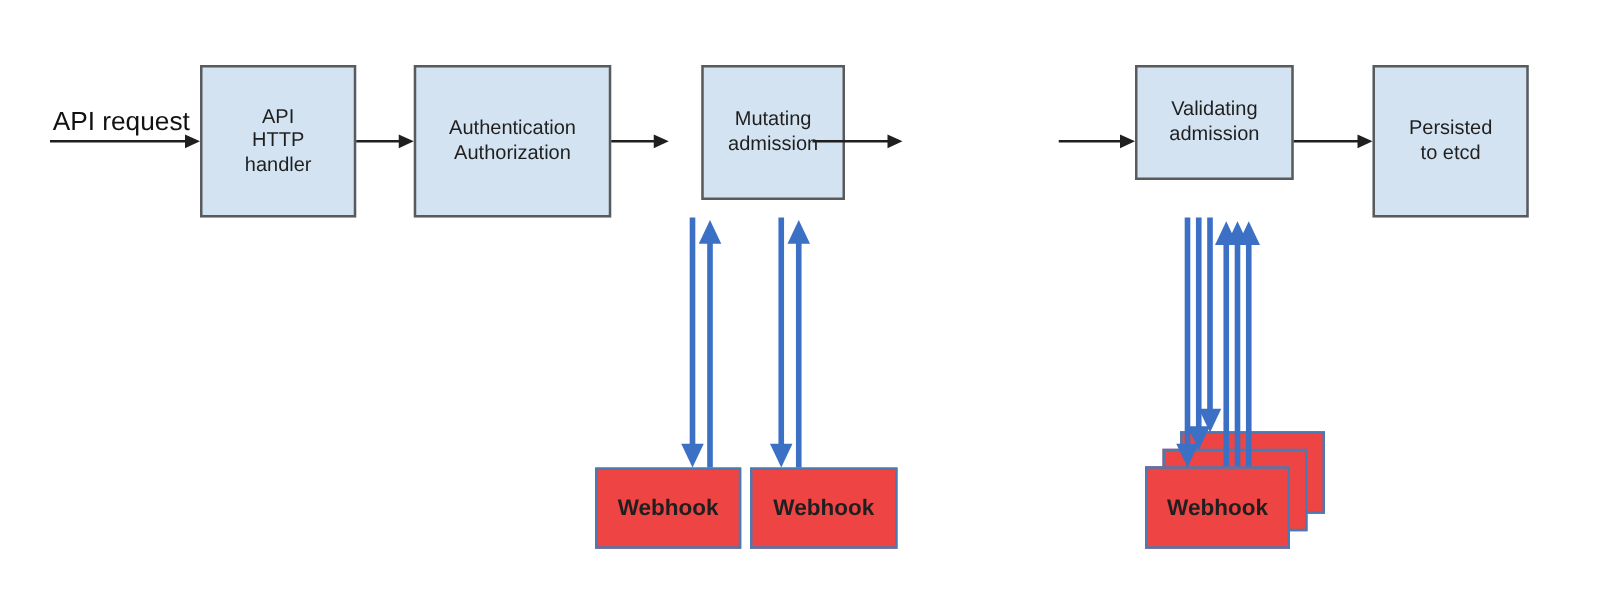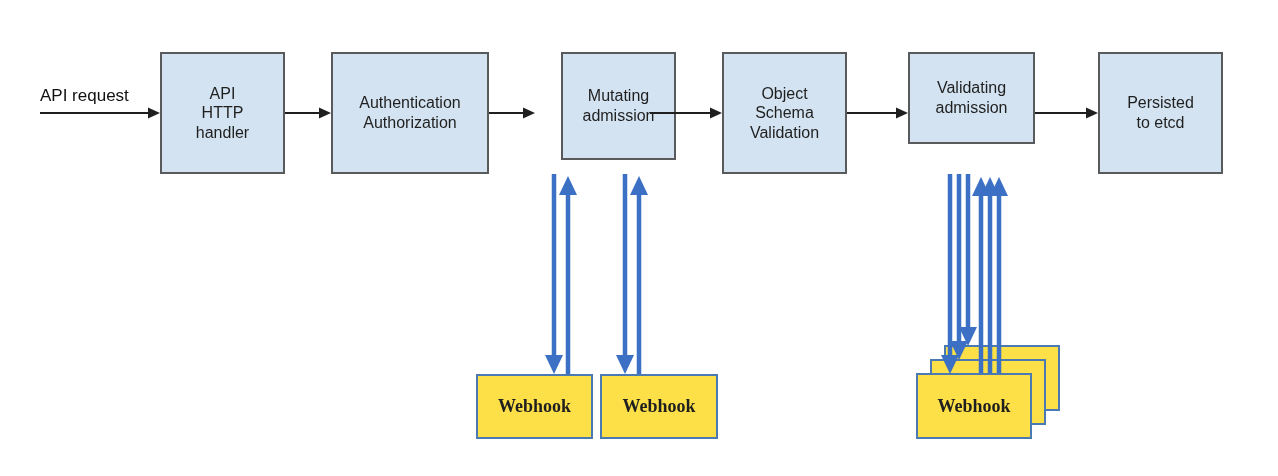--- a/index.html
+++ b/index.html
@@ -24,49 +24,48 @@
   }
   .node .label {
     font-size: 16px;
     line-height: 1.22;
     color: #1f1f1f;
     white-space: pre-line;
   }
   .webhook {
     position: absolute;
     box-sizing: border-box;
-    background: #fde047;
+    background: #ef4444;
     border: 2px solid #4b79b2;
     display: flex;
     align-items: center;
     justify-content: center;
     text-align: center;
     z-index: 1;
-    font-family: Liberation Serif, serif;
   }
   .webhook .label {
     font-size: 18px;
     font-weight: bold;
     color: #1f1f1f;
     white-space: pre-line;
   }
   #arrow-layer {
     position: absolute;
     left: 0; top: 0;
     width: 1278px; height: 476px;
     z-index: 2;
     pointer-events: none;
   }
   .flow-label {
     position: absolute;
     left: 40px;
     top: 86px;
     width: 114px;
-    text-align: left;
-    font-size: 17px;
+    text-align: center;
+    font-size: 21px;
     color: #111111;
     z-index: 1;
     white-space: nowrap;
   }
 </style>
 </head>
 <body>
 
 <div id="canvas">
 
@@ -81,25 +80,20 @@
   <div class="node" style="left:331px; top:52px; width:158px; height:122px;">
     <span class="label">Authentication
 Authorization</span>
   </div>
 
   <div class="node" style="left:561px; top:52px; width:115px; height:108px;">
     <span class="label">Mutating
 admission</span>
   </div>
 
-  <div class="node" style="left:722px; top:52px; width:125px; height:122px;">
-    <span class="label">Object
-Schema
-Validation</span>
-  </div>
 
   <div class="node" style="left:908px; top:52px; width:127px; height:92px;">
     <span class="label">Validating
 admission</span>
   </div>
 
   <div class="node" style="left:1098px; top:52px; width:125px; height:122px;align-items:center;">
     <span class="label">Persisted
 to etcd</span>
   </div>

